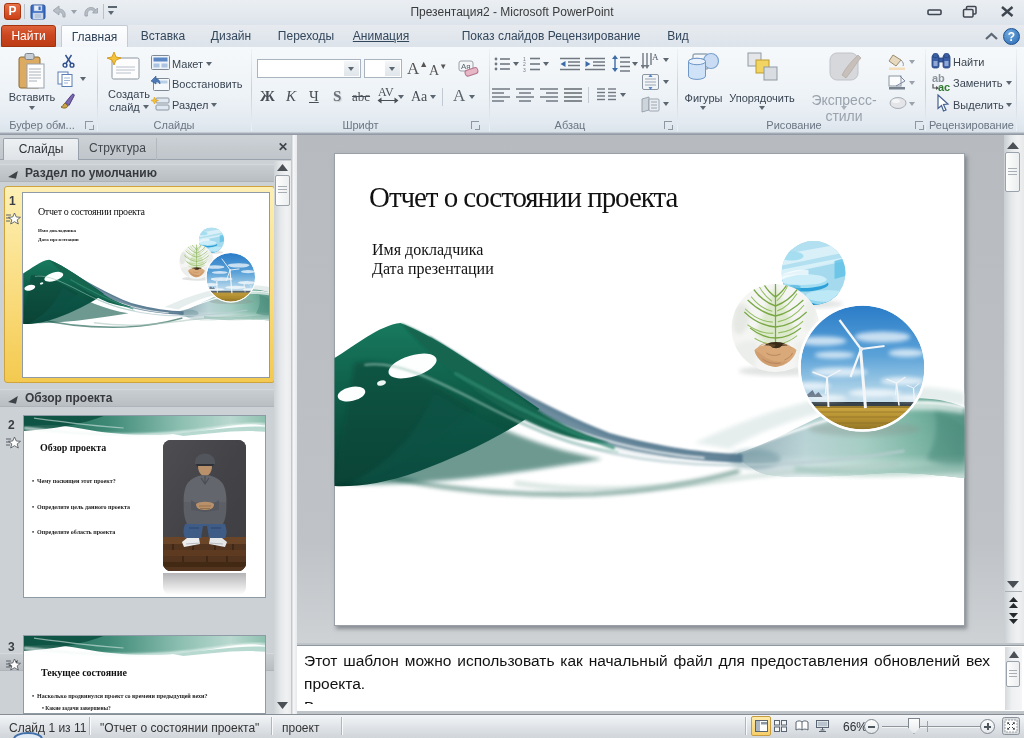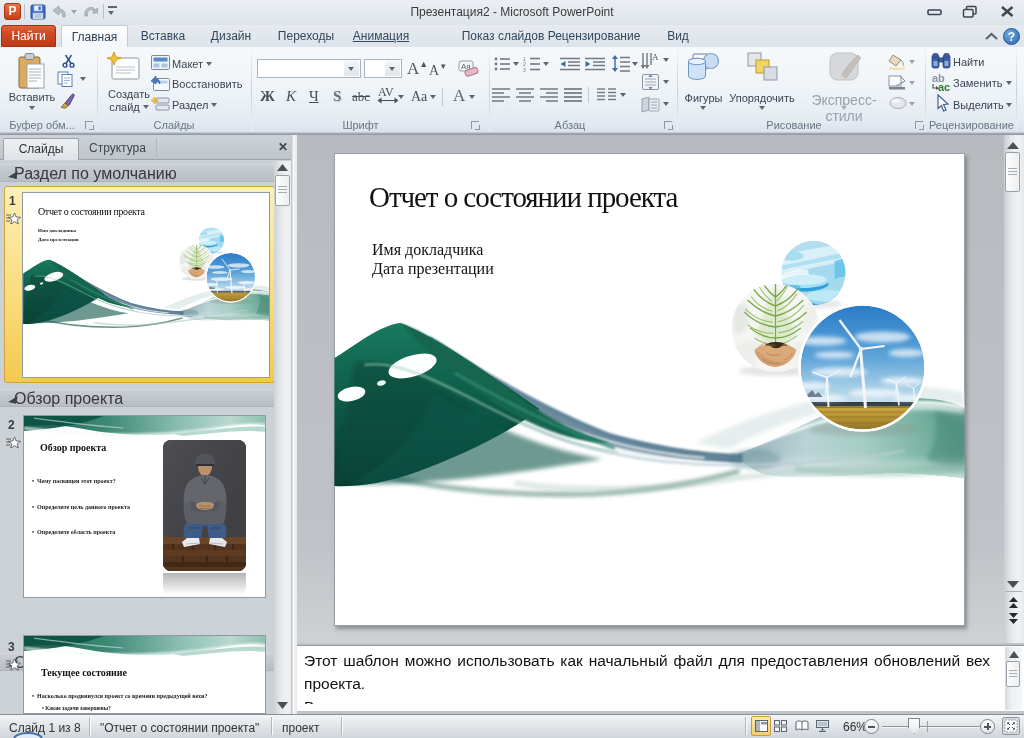--- a/index.html
+++ b/index.html
@@ -29,21 +29,21 @@
 .combo{height:19px;background:#fff;border:1px solid #aab4bf;}
 .combo .ca{position:absolute;right:1px;top:1px;width:15px;height:15px;background:linear-gradient(#f4f6f8,#dfe5ea);}
 
 #leftpane{left:0;top:135px;width:291px;height:579px;background:#ccd1d5;}
 #vsplit{left:291px;top:135px;width:6px;height:579px;background:linear-gradient(90deg,#b7bcc1,#f5f6f7 40%,#e7e9ec);}
 #slidearea{left:297px;top:135px;width:707px;height:508px;background:linear-gradient(#b7bbbf,#bfc3c7 80%,#ced2d5);}
 #slide{left:334px;top:153px;width:631px;height:473px;background:#fff;border:1px solid #9aa0a7;box-shadow:2px 3px 4px rgba(80,85,92,.55);}
 #notes{left:297px;top:645px;width:727px;height:66px;background:#fff;border-top:1px solid #8f979f;}
 #statusbar{left:0;top:714px;width:1024px;height:24px;background:linear-gradient(#f3f5f7,#e2e6ea 45%,#d0d5da);border-top:1px solid #878d94;}
 .ssep{top:717px;width:1px;height:18px;background:#b0b6bc;box-shadow:1px 0 0 #f8fafb;}
-.sech{height:18px;background:linear-gradient(#c9ced3,#b9bec3);border-top:1px solid #d5d9dd;border-bottom:1px solid #aeb4b9;font-size:16px;color:#36393d;line-height:17px;padding-left:14px;}
+.sech{height:18px;background:linear-gradient(#c9ced3,#b9bec3);border-top:1px solid #d5d9dd;border-bottom:1px solid #aeb4b9;font-size:12px;color:#36393d;line-height:17px;padding-left:25px;font-weight:bold;}
 .tri{position:absolute;left:9px;top:5px;width:0;height:0;border-left:8px solid transparent;border-bottom:8px solid #3c4247;transform:rotate(14deg);}
 .stext{top:721px;font-size:12px;color:#333;}
 </style></head>
 <body>
 
 <div class="ab" id="titlebar"></div>
 <div class="ab" id="pptico">P</div>
 <div class="ab qsep" style="left:24px;"></div>
 <svg class="ab" style="left:30px;top:4px" width="16" height="16" viewBox="0 0 16 16">
 <rect x="1" y="1" width="14" height="14" rx="1.5" fill="#3a6cc4" stroke="#27509a"></rect>
@@ -766,21 +766,21 @@
 <div class="ab" id="notes"></div>
 <div class="ab" style="left:304px;top:649px;width:686px;height:55px;font-size:15.5px;line-height:23px;color:#111;text-align:justify;overflow:hidden;">Этот шаблон можно использовать как начальный файл для предоставления обновлений вех проекта.<br>Вехи</div>
 <div class="ab" style="left:1005px;top:647px;width:17px;height:63px;background:linear-gradient(90deg,#d6dadd,#eef0f1 40%,#f4f5f6);"></div>
 <svg class="ab" style="left:1008px;top:651px" width="12" height="8">
     <path d="M6 0 L11 7 L1 7 Z" fill="#4a5056"></path>
   </svg>
 <div class="ab" style="left:1006px;top:661px;width:14px;height:26px;background:linear-gradient(90deg,#fdfdfd,#eceeef);border:1px solid #9aa2ab;border-radius:2px;"></div>
 <div class="ab" style="left:1009px;top:670px;width:8px;height:8px;background:repeating-linear-gradient(#a8aeb4 0 1px,transparent 1px 3px);"></div>
 
 <div class="ab" id="statusbar"></div>
-<div class="ab stext" style="left:9px;">Слайд 1 из 8</div>
+<div class="ab stext" style="left:9px;">Слайд 1 из 11</div>
 <div class="ab ssep" style="left:89px;"></div>
 <div class="ab stext" style="left:100px;">"Отчет о состоянии проекта"</div>
 <div class="ab ssep" style="left:271px;"></div>
 <div class="ab stext" style="left:282px;">проект</div>
 <div class="ab ssep" style="left:341px;"></div>
 <div class="ab" style="left:13px;top:732px;width:30px;height:14px;border:2px solid #3f6ea8;border-radius:50%;background:#dfe9f4;"></div>
 <div class="ab ssep" style="left:745px;"></div>
 <div class="ab" style="left:751px;top:716px;width:20px;height:20px;border:1px solid #c89b3d;border-radius:2px;background:linear-gradient(#fdeaa9,#f6cf6b);"></div>
 <svg class="ab" style="left:755px;top:720px" width="13" height="12">
     <rect x="0.5" y="0.5" width="12" height="11" fill="#fdfdfd" stroke="#5a6470"></rect>

